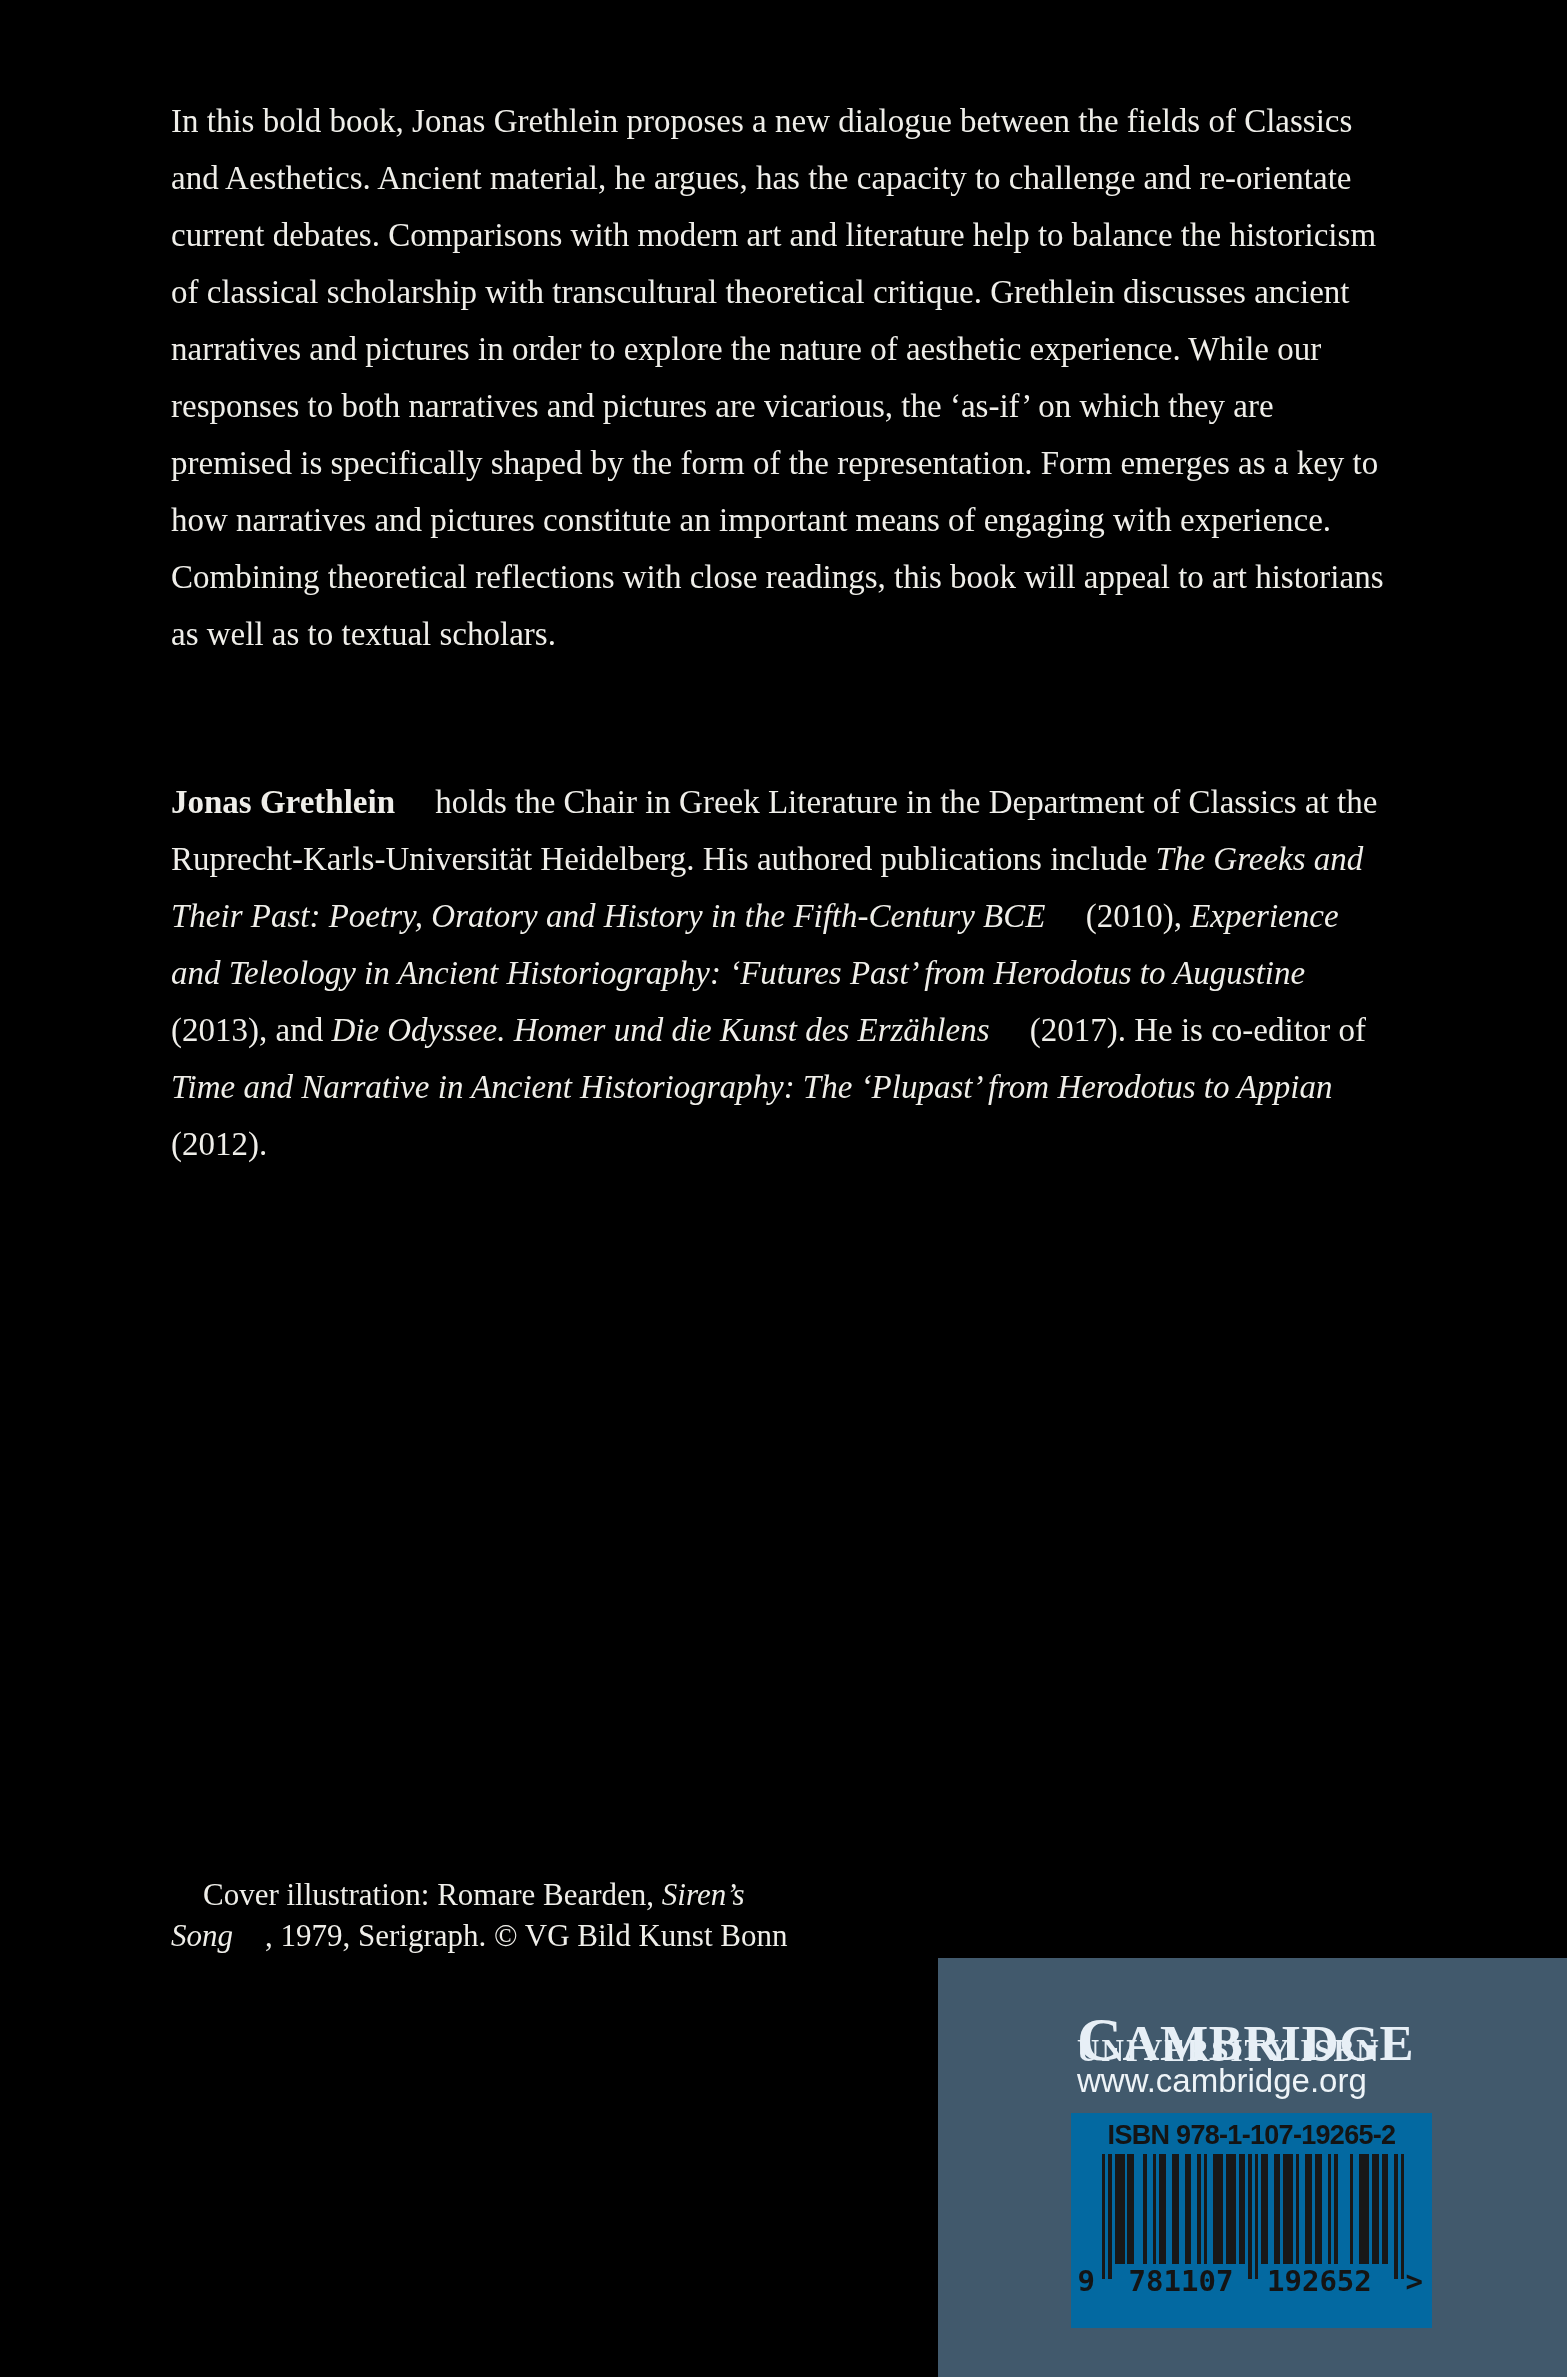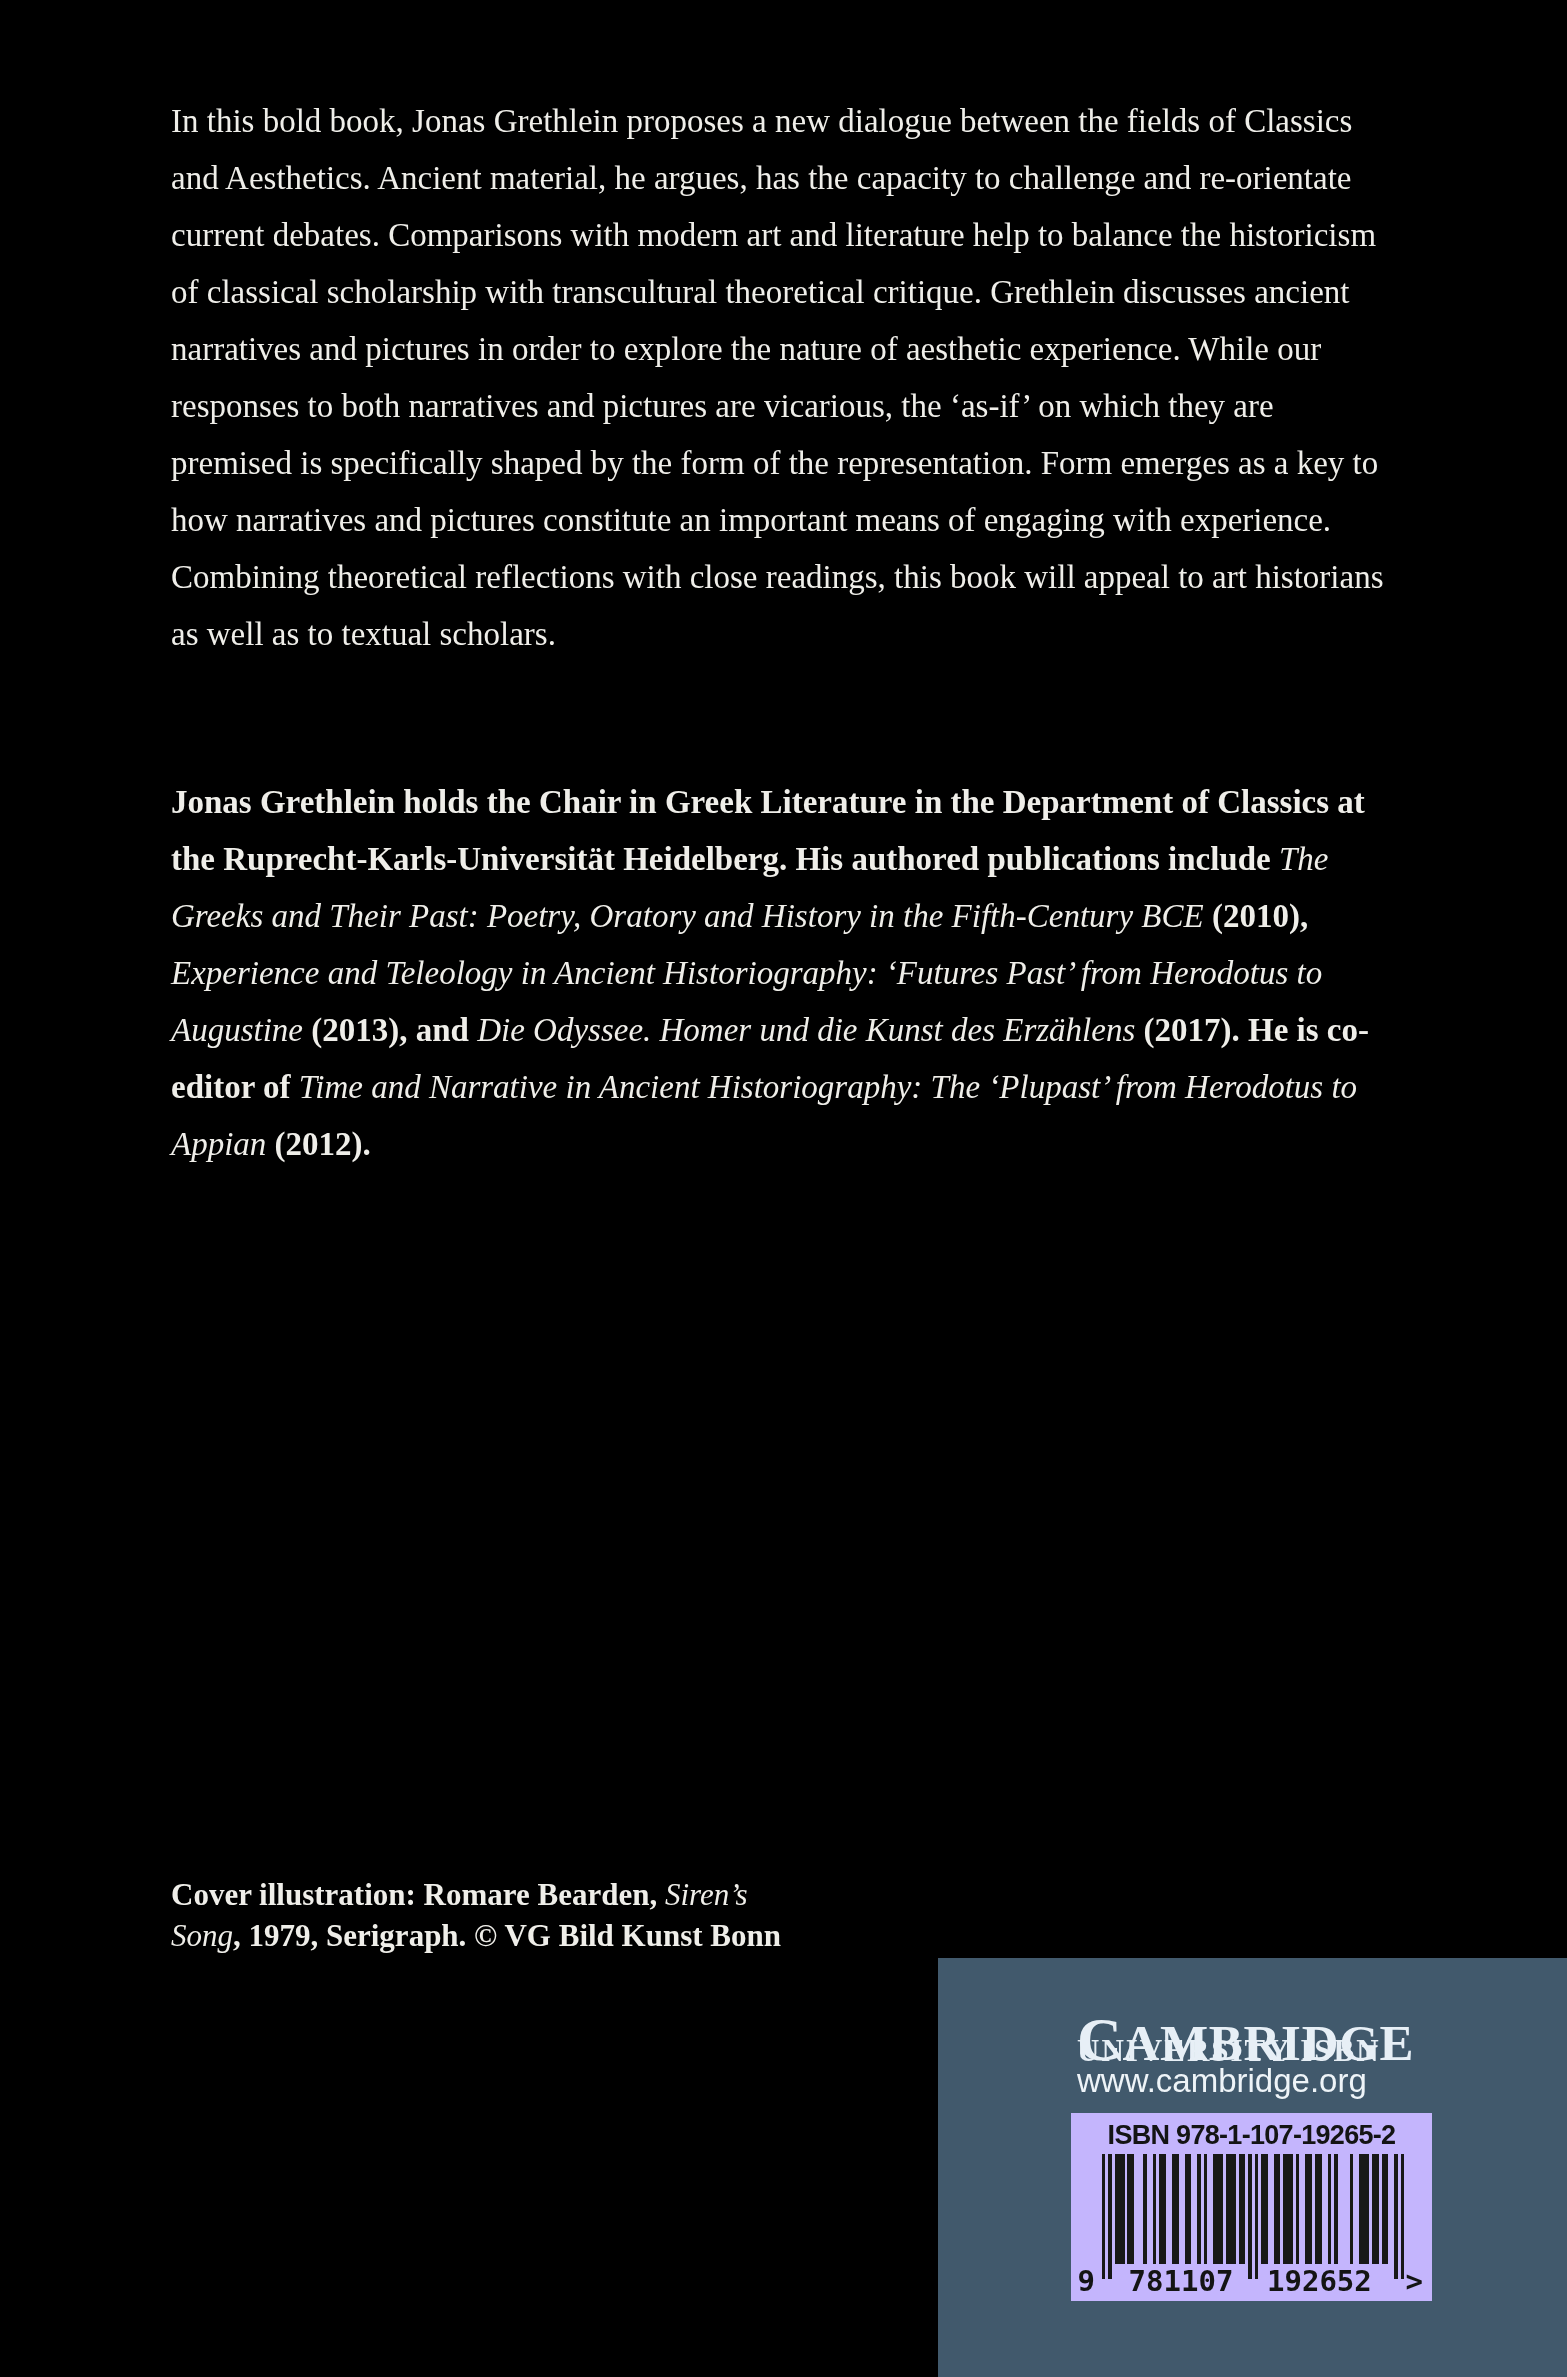--- a/index.html
+++ b/index.html
@@ -34,21 +34,21 @@
   .credit {
     position: absolute;
     left: 171px;
     top: 1874px;
     width: 686px;
     margin: 0;
     font-size: 31px;
     line-height: 41px;
     color: #efeee9;
   }
-  .seg-normal { font-style: normal; font-weight: bold; }
+  .seg-normal { font-style: normal; font-weight: normal; margin-left: 32px; }
   .seg-bold   { font-weight: bold; }
   .seg-italic { font-style: italic; }
 
   .panel {
     position: absolute;
     left: 938px;
     top: 1958px;
     width: 630px;
     height: 419px;
     background: #41596c;
@@ -88,22 +88,22 @@
     font-size: 33px;
     line-height: 1;
     color: #eef4f8;
     white-space: nowrap;
   }
   .isbnbox {
     position: absolute;
     left: 133px;
     top: 155px;
     width: 361px;
-    height: 188px;
-    background: #c4b5fd;
+    height: 215px;
+    background: #0369a1;
   }
   .isbn-label {
     position: absolute;
     left: 0; right: 0;
     top: 9.1px;
     text-align: center;
     font-family: "Liberation Sans", sans-serif;
     font-weight: bold;
     font-size: 27px;
     line-height: 1;

